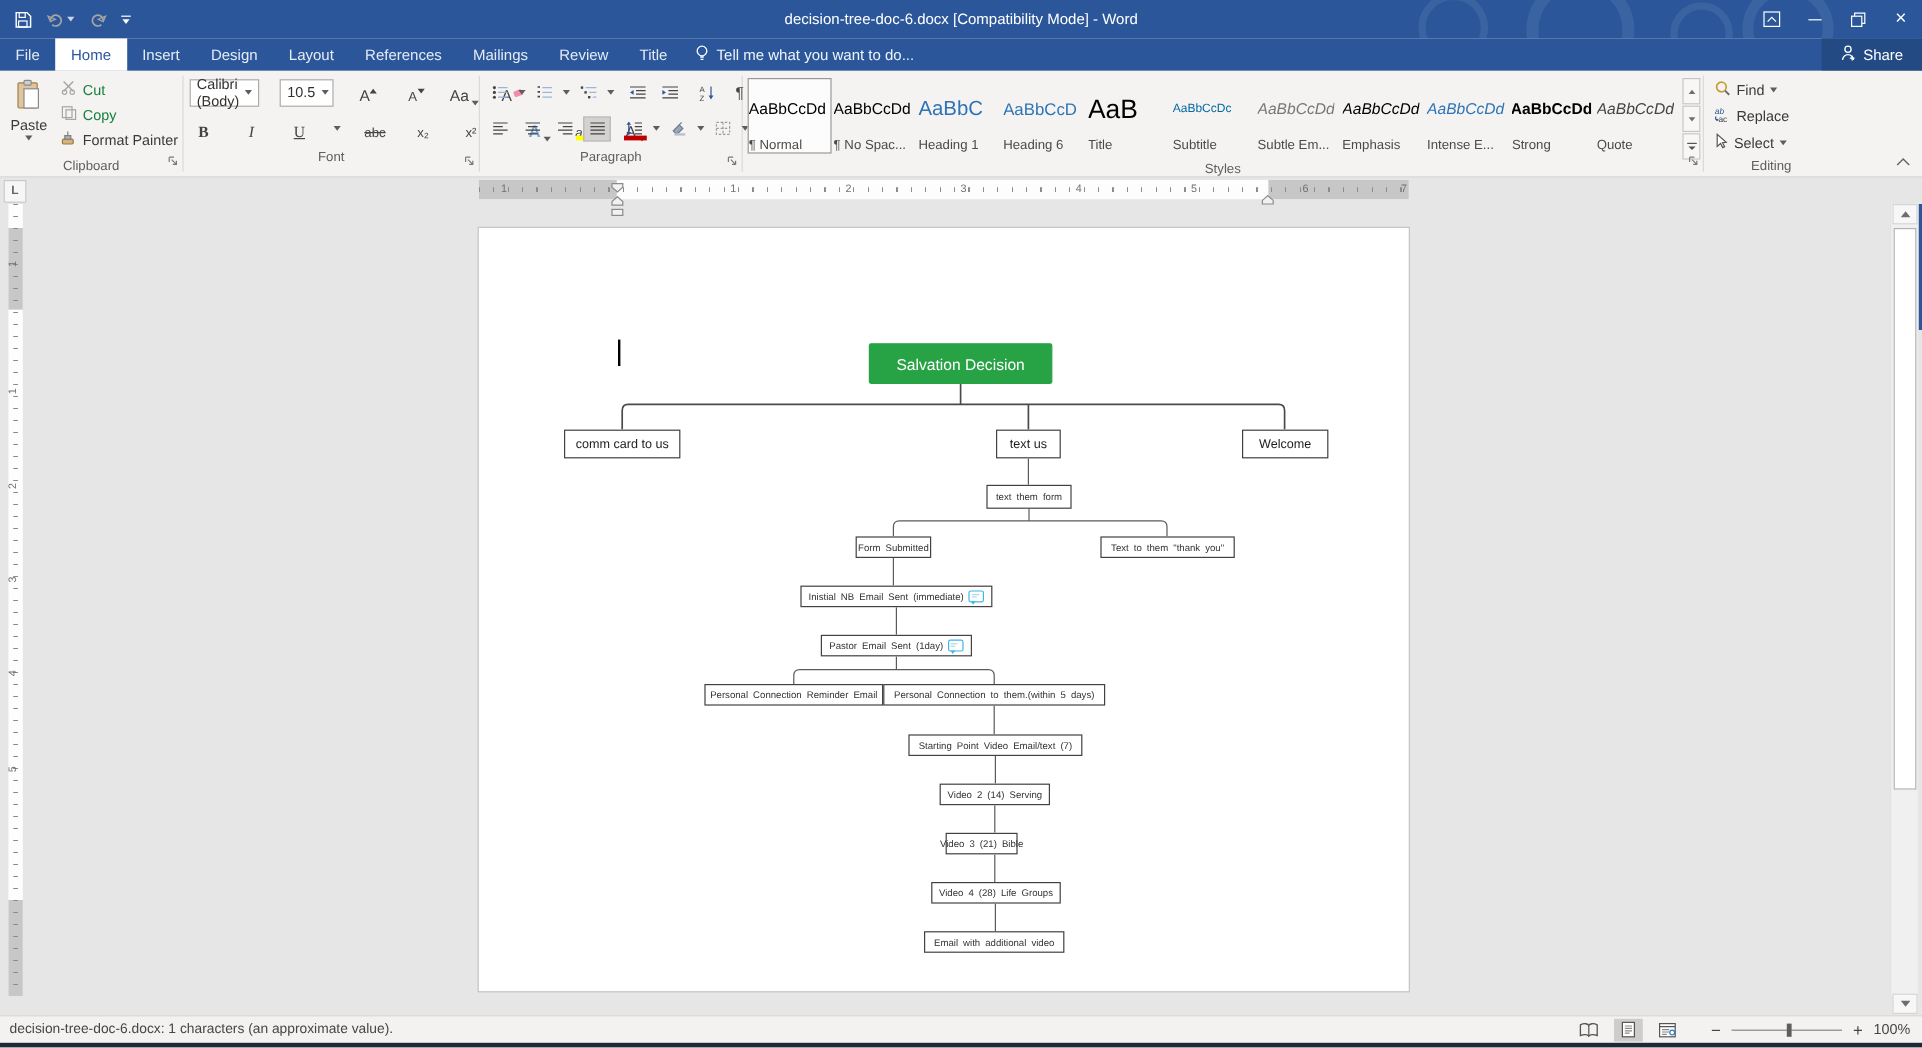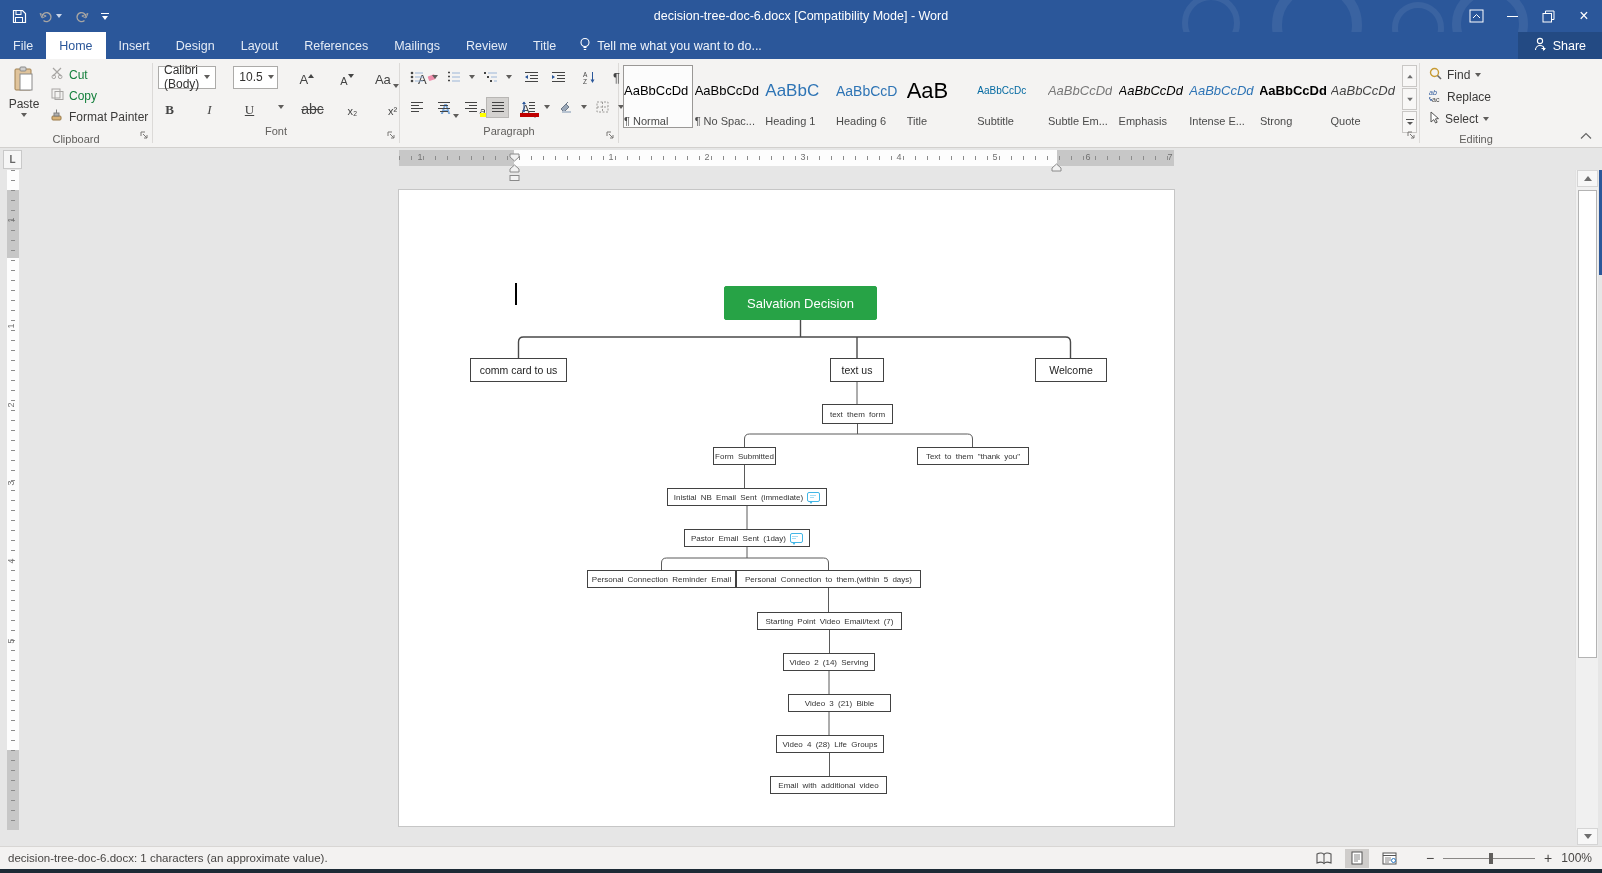--- a/index.html
+++ b/index.html
@@ -320,21 +320,21 @@
         <span class="fbtn" style="font-weight:bold;font-family:'Liberation Serif',serif">
             <span>B</span>
           </span>
         <span class="fbtn" style="font-style:italic;font-family:'Liberation Serif',serif">
             <span>I</span>
           </span>
         <span class="fbtn" style="text-decoration:underline;font-family:'Liberation Serif',serif">
             <span>U</span>
           </span>
         <span class="arrow-dn"></span>
-        <span class="fbtn" style="text-decoration:line-through;font-size:14px">
+        <span class="fbtn" style="text-decoration:line-through;font-size:11px">
             <span>abc</span>
           </span>
         <span class="fbtn" style="font-size:11px">
             <span>x₂</span>
           </span>
         <span class="fbtn" style="font-size:11px">
             <span>x²</span>
           </span>
         <span style="width:6px"></span>
         <span class="fbtn" style="color:#7aa7d9;font-weight:bold;font-size:14px">
@@ -526,20 +526,21 @@
             <span class="tri-dn" style="transform:scale(.7)"></span>
           </span>
         <span class="gsbtn">
           <svg width="8" height="8">
               <path d="M0 1.5h8" stroke="#555"></path>
               <path d="M1 4 L4 7 L7 4 Z" fill="#555"></path>
             </svg>
         </span>
       </div>
     </div>
+    <div class="glabel">Styles</div>
     <span class="launcher">
       <svg width="9" height="9">
           <path d="M1 1 h4 M1 1 v4 M3 3 l4 4 M7 4 v3 h-3" fill="none" stroke="#7a7877"></path>
         </svg>
     </span>
   </div>
   <div class="gsep"></div>
 
   <div class="rgroup egroup" style="width:100px;padding-left:6px">
     <div style="display:flex;flex-direction:column;padding-top:2px">
@@ -700,21 +701,21 @@
     <div class="node n-s" style="left:337px;top:380px;width:185px;height:18px">
         <span>Personal Connection to them.(within 5 days)</span>
       </div>
 
     <div class="node n-s" style="left:358px;top:422px;width:145px;height:18px">
         <span>Starting Point Video Email/text (7)</span>
       </div>
     <div class="node n-s" style="left:384px;top:463px;width:92px;height:18px">
         <span>Video 2 (14) Serving</span>
       </div>
-    <div class="node n-s" style="left:389px;top:504px;width:103px;height:18px">
+    <div class="node n-s" style="left:389px;top:504px;width:60px;height:18px">
         <span>Video 3 (21) Bible</span>
       </div>
     <div class="node n-s" style="left:377px;top:545px;width:108px;height:18px">
         <span>Video 4 (28) Life Groups</span>
       </div>
     <div class="node n-s" style="left:371px;top:586px;width:117px;height:18px">
         <span>Email with additional video</span>
       </div>
   </div>
 

